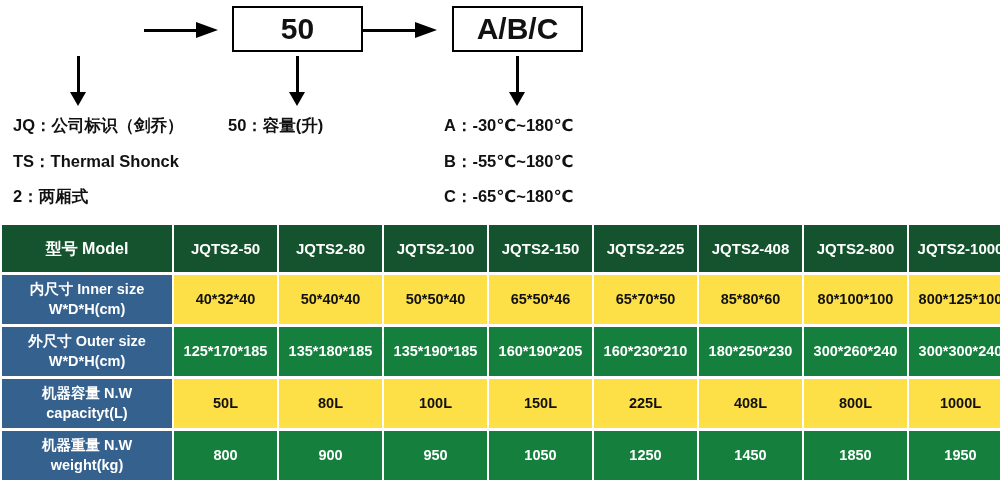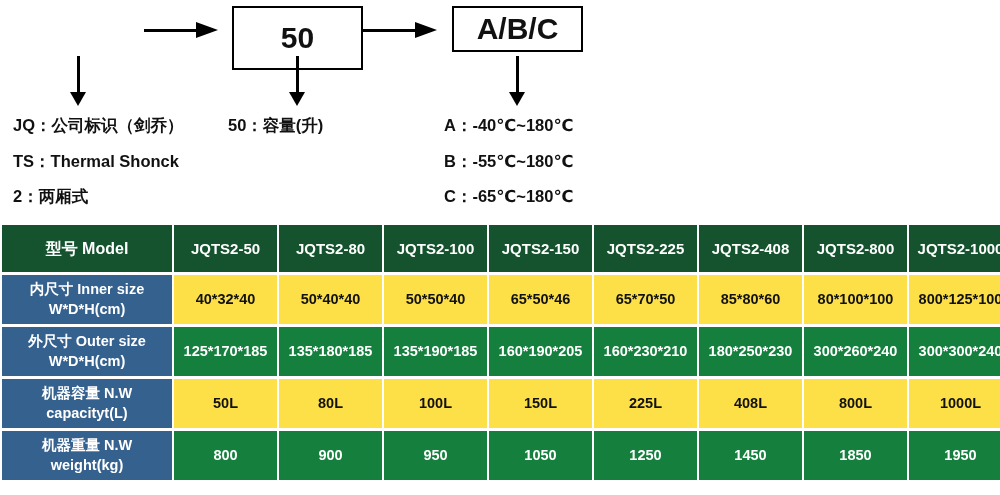--- a/index.html
+++ b/index.html
@@ -29,21 +29,21 @@
     display: flex;
     align-items: center;
     justify-content: center;
     font-weight: 700;
     font-size: 30px;
     letter-spacing: 0px;
     line-height: 1;
     box-sizing: border-box;
   }
   #box-code   { left: 13px;  top: 6px; width: 131px; height: 50px; }
-  #box-cap    { left: 232px; top: 6px; width: 131px; height: 64px; }
+  #box-cap    { left: 232px; top: 6px; width: 131px; height: 46px; }
   #box-temp   { left: 452px; top: 6px; width: 131px; height: 46px; }
 
   
   .hline {
     position: absolute;
     height: 2.5px;
     background: #000;
     top: 29px;
   }
   #hline-1 { left: 144px; width: 68px; }
@@ -175,21 +175,21 @@
   <div class="vline" id="vline-2"></div>
   <div class="arrow-down" id="arrowdown-2"></div>
 
   <div class="vline" id="vline-3"></div>
   <div class="arrow-down" id="arrowdown-3"></div>
 
   <div class="legend-line" id="legend-ts">TS：Thermal Shonck</div>
   <div class="legend-line" id="legend-jq">JQ：公司标识（剑乔）</div>
   <div class="legend-line" id="legend-2">2：两厢式</div>
   <div class="legend-line" id="legend-cap">50：容量(升)</div>
-  <div class="legend-line" id="legend-a">A：-40℃~180℃</div>
+  <div class="legend-line" id="legend-a">A：-30℃~180℃</div>
   <div class="legend-line" id="legend-b">B：-55℃~180℃</div>
   <div class="legend-line" id="legend-c">C：-65℃~180℃</div>
 
 </div>
 
 <table id="spec-table">
   <colgroup>
     <col class="c-label">
     <col class="c-data">
       <col class="c-data">

